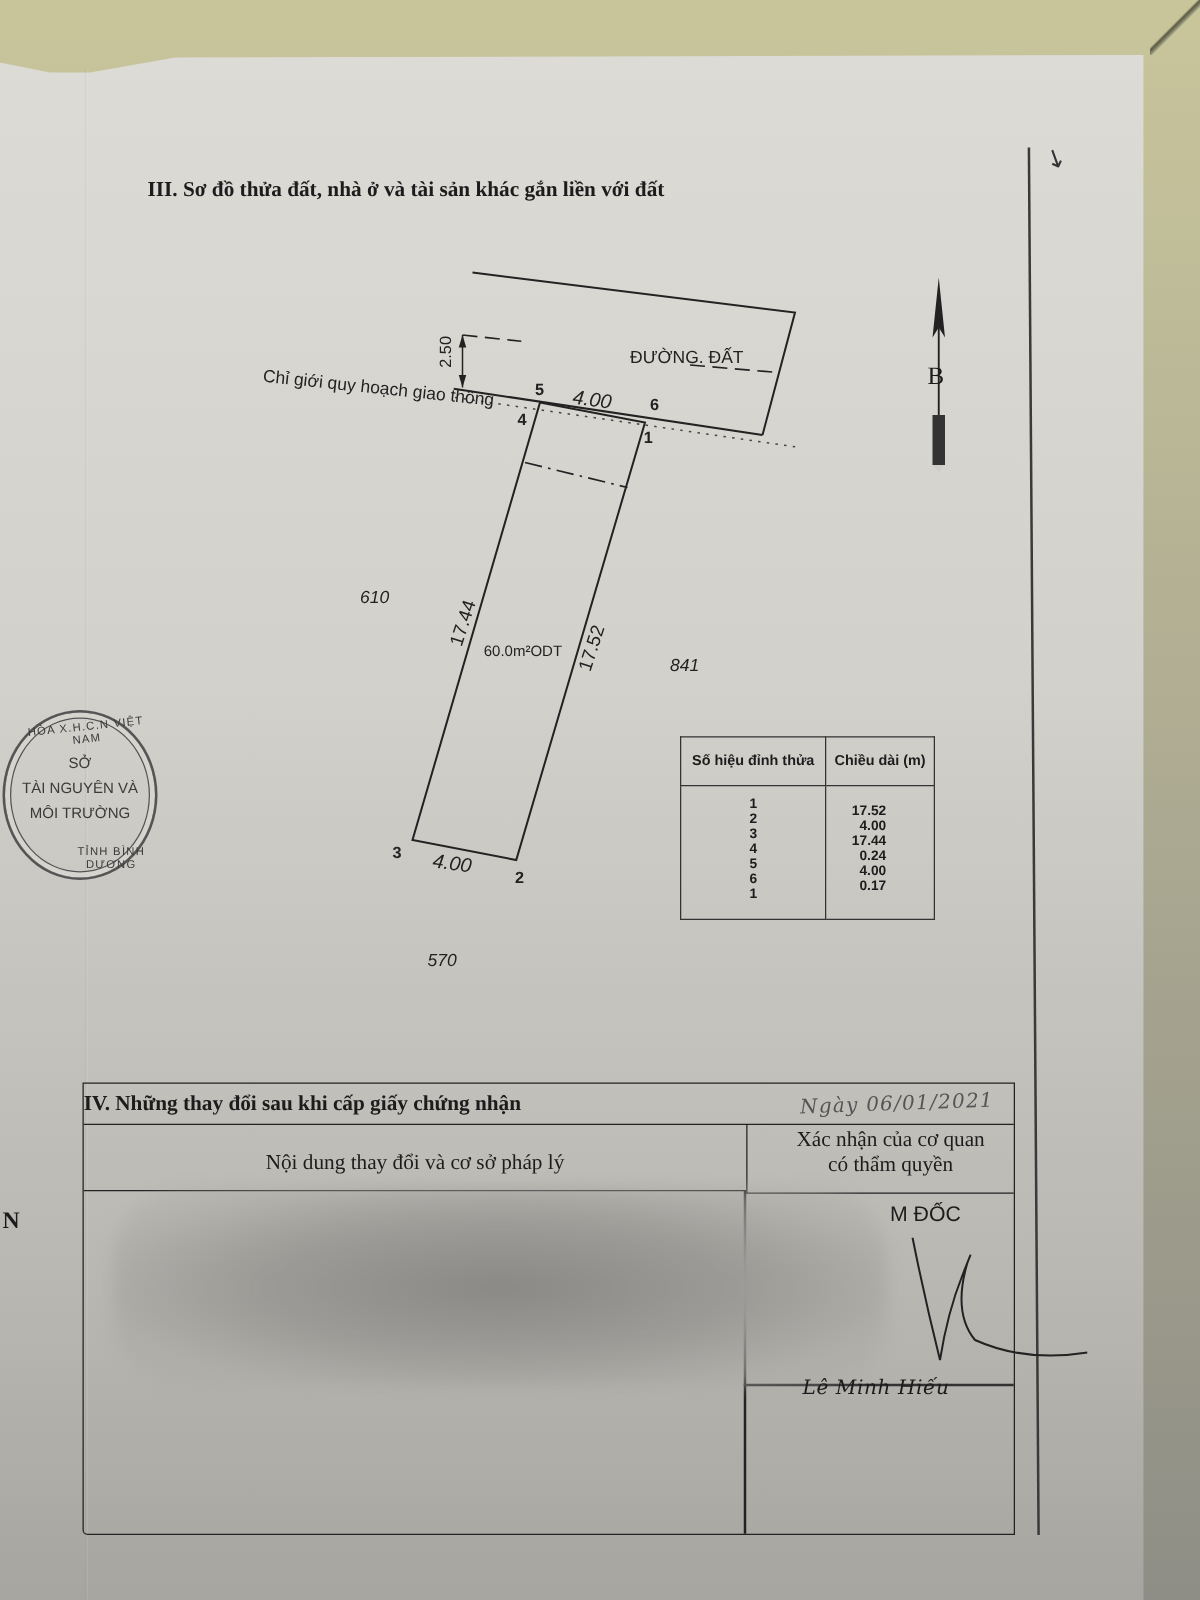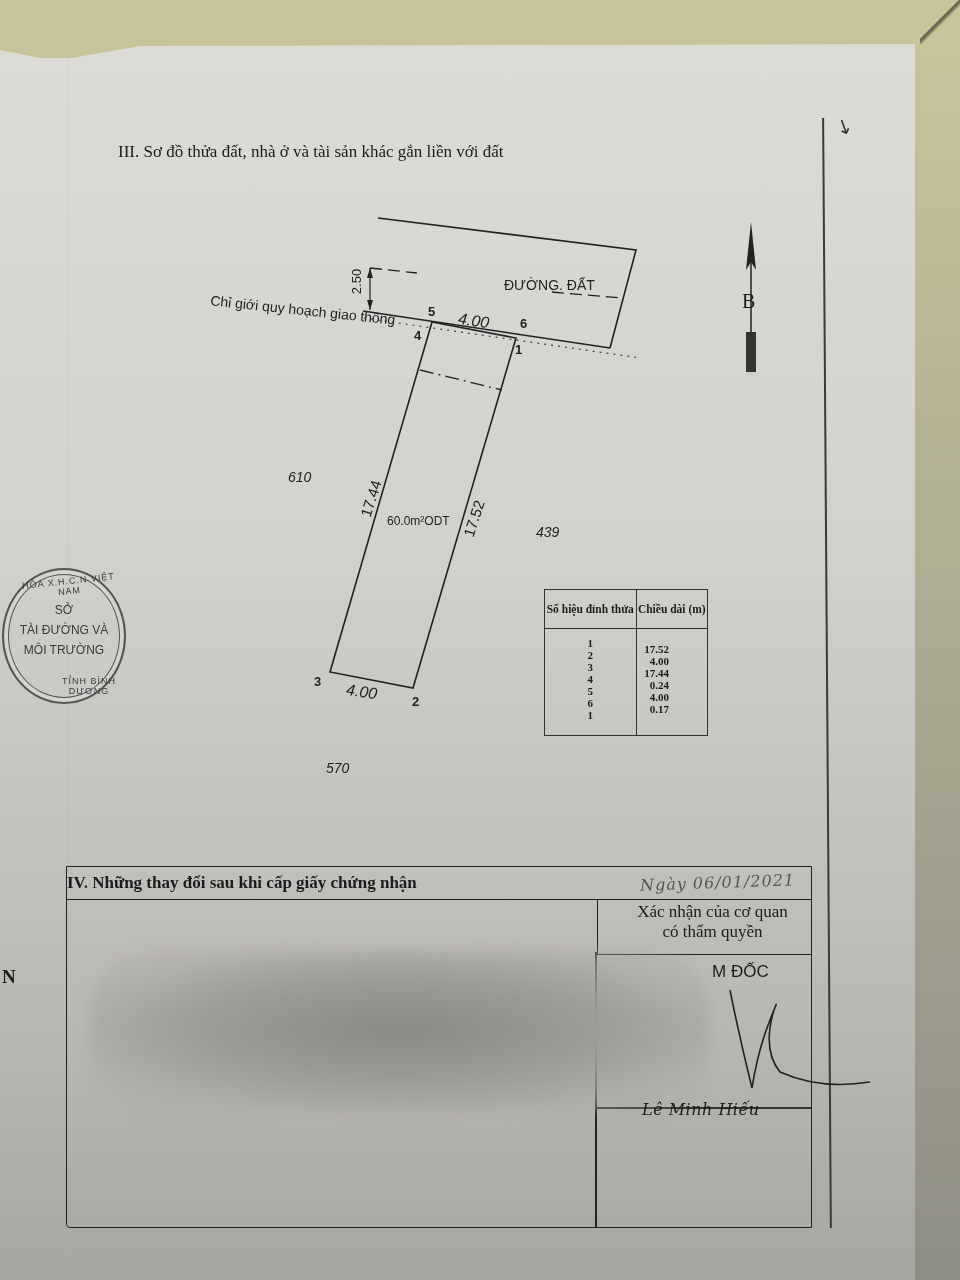--- a/index.html
+++ b/index.html
@@ -21,33 +21,33 @@
   .page-edge {
     position: absolute; left: 826px; top: 118px; width: 2px; height: 1110px;
     background: #3a3a3a; transform: skewX(0.4deg);
   }
   .corner-mark { position: absolute; left: 836px; top: 114px; font-size: 20px; color: #333; transform: rotate(25deg); }
   .wall-corner { position: absolute; right: 0; top: 0; width: 40px; height: 44px;
     background: linear-gradient(135deg, transparent 45%, #5a5a44 48%, #8a8a70 52%, transparent 55%); }
 
   .section-title {
     position: absolute; left: 118px; top: 142px;
-    font-family: "Liberation Serif", serif; font-weight: normal; font-size: 17px;
+    font-family: "Liberation Serif", serif; font-weight: bold; font-size: 17px;
   }
 
   svg.plot { position: absolute; left: 0; top: 0; }
   .lbl { position: absolute; font-family: "Liberation Sans", sans-serif; font-size: 13px; color: #222; white-space: nowrap; }
   .lbl.b { font-weight: bold; }
   .lbl.it { font-style: italic; font-size: 14px; }
 
   .compass-letter { position: absolute; left: 742px; top: 290px; font-family: "Liberation Serif", serif; font-size: 20px; }
 
   table.vertices {
-    position: absolute; left: 544px; top: 589px; width: 164px; height: 147px;
-    border-collapse: collapse; font-family: Liberation Serif, serif; font-weight: bold; font-size: 11px;
+    position: absolute; left: 544px; top: 589px; width: 204px; height: 147px;
+    border-collapse: collapse; font-family: Liberation Sans, sans-serif; font-weight: bold; font-size: 11px;
   }
   table.vertices th, table.vertices td { border: 1.5px solid #333; text-align: center; padding: 0; }
   table.vertices th { height: 38px; font-size: 11.5px; line-height: 14px; }
   table.vertices td { vertical-align: top; padding-top: 8px; line-height: 12px; }
   table.vertices td.len { text-align: right; padding-right: 38px; }
 
   .stamp {
     position: absolute; left: 2px; top: 568px; width: 120px; height: 132px; border-radius: 50%;
     border: 2px solid #555; box-shadow: inset 0 0 0 4px #d6d4cf, inset 0 0 0 5px #555;
     font-family: "Liberation Sans", sans-serif; color: #3a3a3a; text-align: center;
@@ -132,22 +132,22 @@
 <div class="lbl" style="left:387px;top:514px;font-size:12px;">60.0m²ODT</div>
 
 <div class="lbl b" style="left:515px;top:342px;">1</div>
 <div class="lbl b" style="left:412px;top:694px;">2</div>
 <div class="lbl b" style="left:314px;top:674px;">3</div>
 <div class="lbl b" style="left:414px;top:328px;">4</div>
 <div class="lbl b" style="left:428px;top:304px;">5</div>
 <div class="lbl b" style="left:520px;top:316px;">6</div>
 
 <div class="lbl it" style="left:288px;top:469px;">610</div>
-<div class="lbl it" style="left:536px;top:524px;">439</div>
-<div class="lbl it" style="left:326px;top:760px;">570</div>
+<div class="lbl it" style="left:536px;top:524px;">841</div>
+<div class="lbl it" style="left:342px;top:760px;">570</div>
 
 <div class="compass-letter">B</div>
 
 <table class="vertices">
   <tbody>
       <tr>
     <th>Số hiệu đỉnh thửa</th>
     <th>Chiều dài (m)</th>
   </tr>
   <tr>
@@ -170,28 +170,29 @@
       <div>0.17</div>
     </td>
   </tr>
 </tbody>
   </table>
 
 <div class="stamp">
   <div class="ring-top">HÒA X.H.C.N VIỆT NAM</div>
   <div class="center">
     <div>SỞ</div>
-    <div>TÀI ĐƯỜNG VÀ</div>
+    <div>TÀI NGUYÊN VÀ</div>
     <div>MÔI TRƯỜNG</div>
   </div>
   <div class="ring-bot">TỈNH BÌNH DƯƠNG</div>
 </div>
 
 <div class="changes">
   <div class="head">IV. Những thay đổi sau khi cấp giấy chứng nhận</div>
+  <div class="sub-left">Nội dung thay đổi và cơ sở pháp lý</div>
   <div class="sub-right">
     <div>Xác nhận của cơ quan</div>
     <div>có thẩm quyền</div>
   </div>
   <div class="col-div"></div>
   <div class="sig-line"></div>
 </div>
 
 <div class="blur-block"></div>
 <div class="handwritten-date">Ngày 06/01/2021</div>

